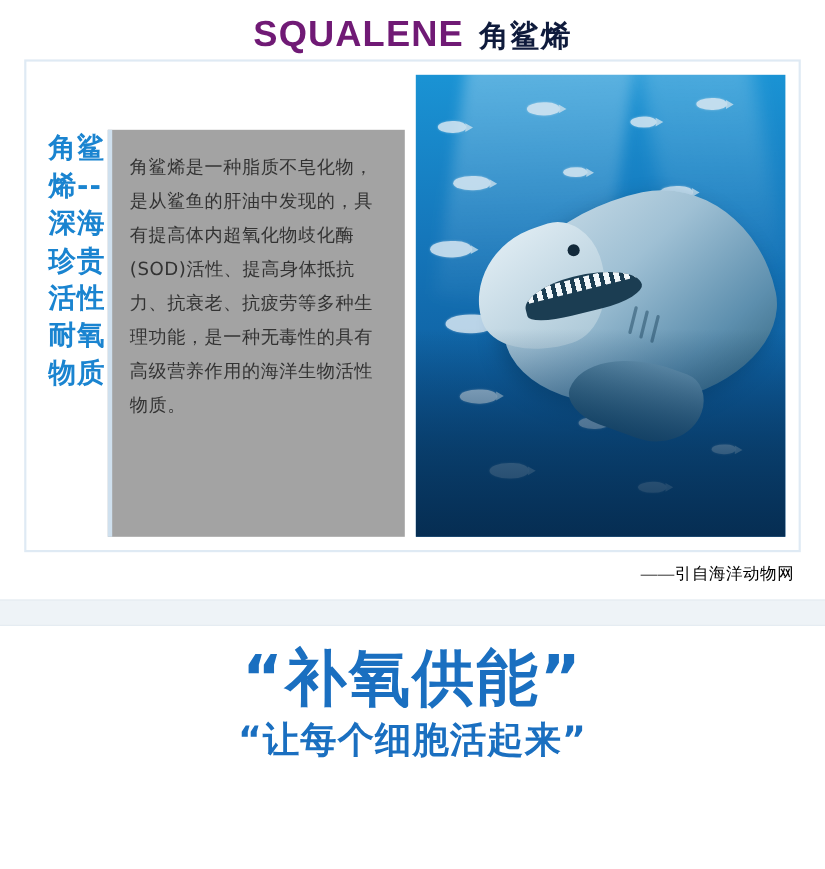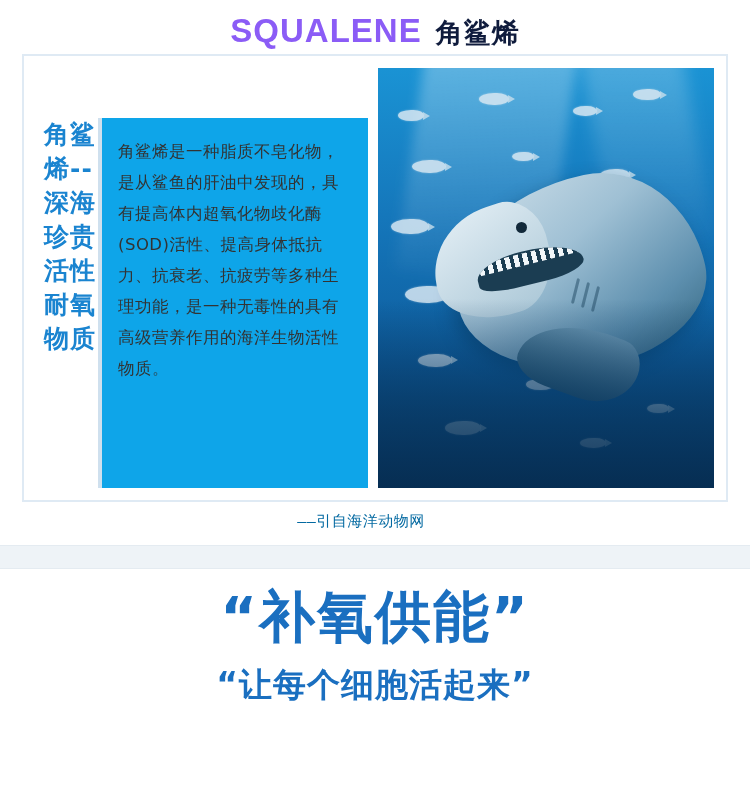--- a/index.html
+++ b/index.html
@@ -26,21 +26,21 @@
     align-items: baseline;
     justify-content: center;
     gap: 14px;
     padding-top: 12px;
     height: 46px;
     box-sizing: border-box;
   }
   .header .en {
     font-size: 33px;
     font-weight: bold;
-    color: #8b5cf6;
+    color: #701a75;
     letter-spacing: 1px;
     font-family: "Liberation Sans", sans-serif;
   }
   .header .cn {
     font-size: 27px;
     font-weight: bold;
     color: #0f1b3c;
     letter-spacing: 1px;
     font-family: "DejaVu Sans", sans-serif;
   }
@@ -68,21 +68,21 @@
     color: #1a84d0;
     font-size: 25px;
     font-weight: bold;
     line-height: 34px;
     letter-spacing: 1px;
     margin: 0 0 18px 8px;
     font-family: "DejaVu Sans", sans-serif;
   }
   .body-box {
     position: relative;
-    background: #0ea5e9;
+    background: #a3a3a3;
     padding: 18px 16px 18px 20px;
     box-sizing: border-box;
     min-height: 256px;
   }
   .body-box::before {
     content: "";
     position: absolute;
     left: 0;
     top: 0;
     bottom: 0;
@@ -226,24 +226,24 @@
     width: 3px;
     height: 26px;
     background: rgba(40,80,105,0.55);
     border-radius: 3px;
     transform: rotate(14deg);
   }
 
   
   .citation {
     margin: 10px 28px 0 0;
-    text-align: center;
-    color: #0369a1;
+    text-align: right;
+    color: #000000;
     font-size: 15px;
-    font-family: Liberation Mono, monospace;
+    font-family: Liberation Serif, serif;
     letter-spacing: 0.5px;
   }
 
   
   .divider {
     margin-top: 14px;
     height: 22px;
     background: #eef3f7;
     border-top: 1px solid #e4ebf1;
     border-bottom: 1px solid #e4ebf1;
@@ -256,21 +256,21 @@
   }
   .slogan-main {
     font-size: 56px;
     font-weight: bold;
     color: #1a6fc0;
     letter-spacing: 2px;
     font-family: "DejaVu Sans", sans-serif;
     line-height: 64px;
   }
   .slogan-sub {
-    margin-top: 14px;
+    margin-top: 2px;
     font-size: 33px;
     font-weight: bold;
     color: #1a6fc0;
     letter-spacing: 1px;
     font-family: "DejaVu Sans", sans-serif;
   }
 </style>
 </head>
 <body>
 

